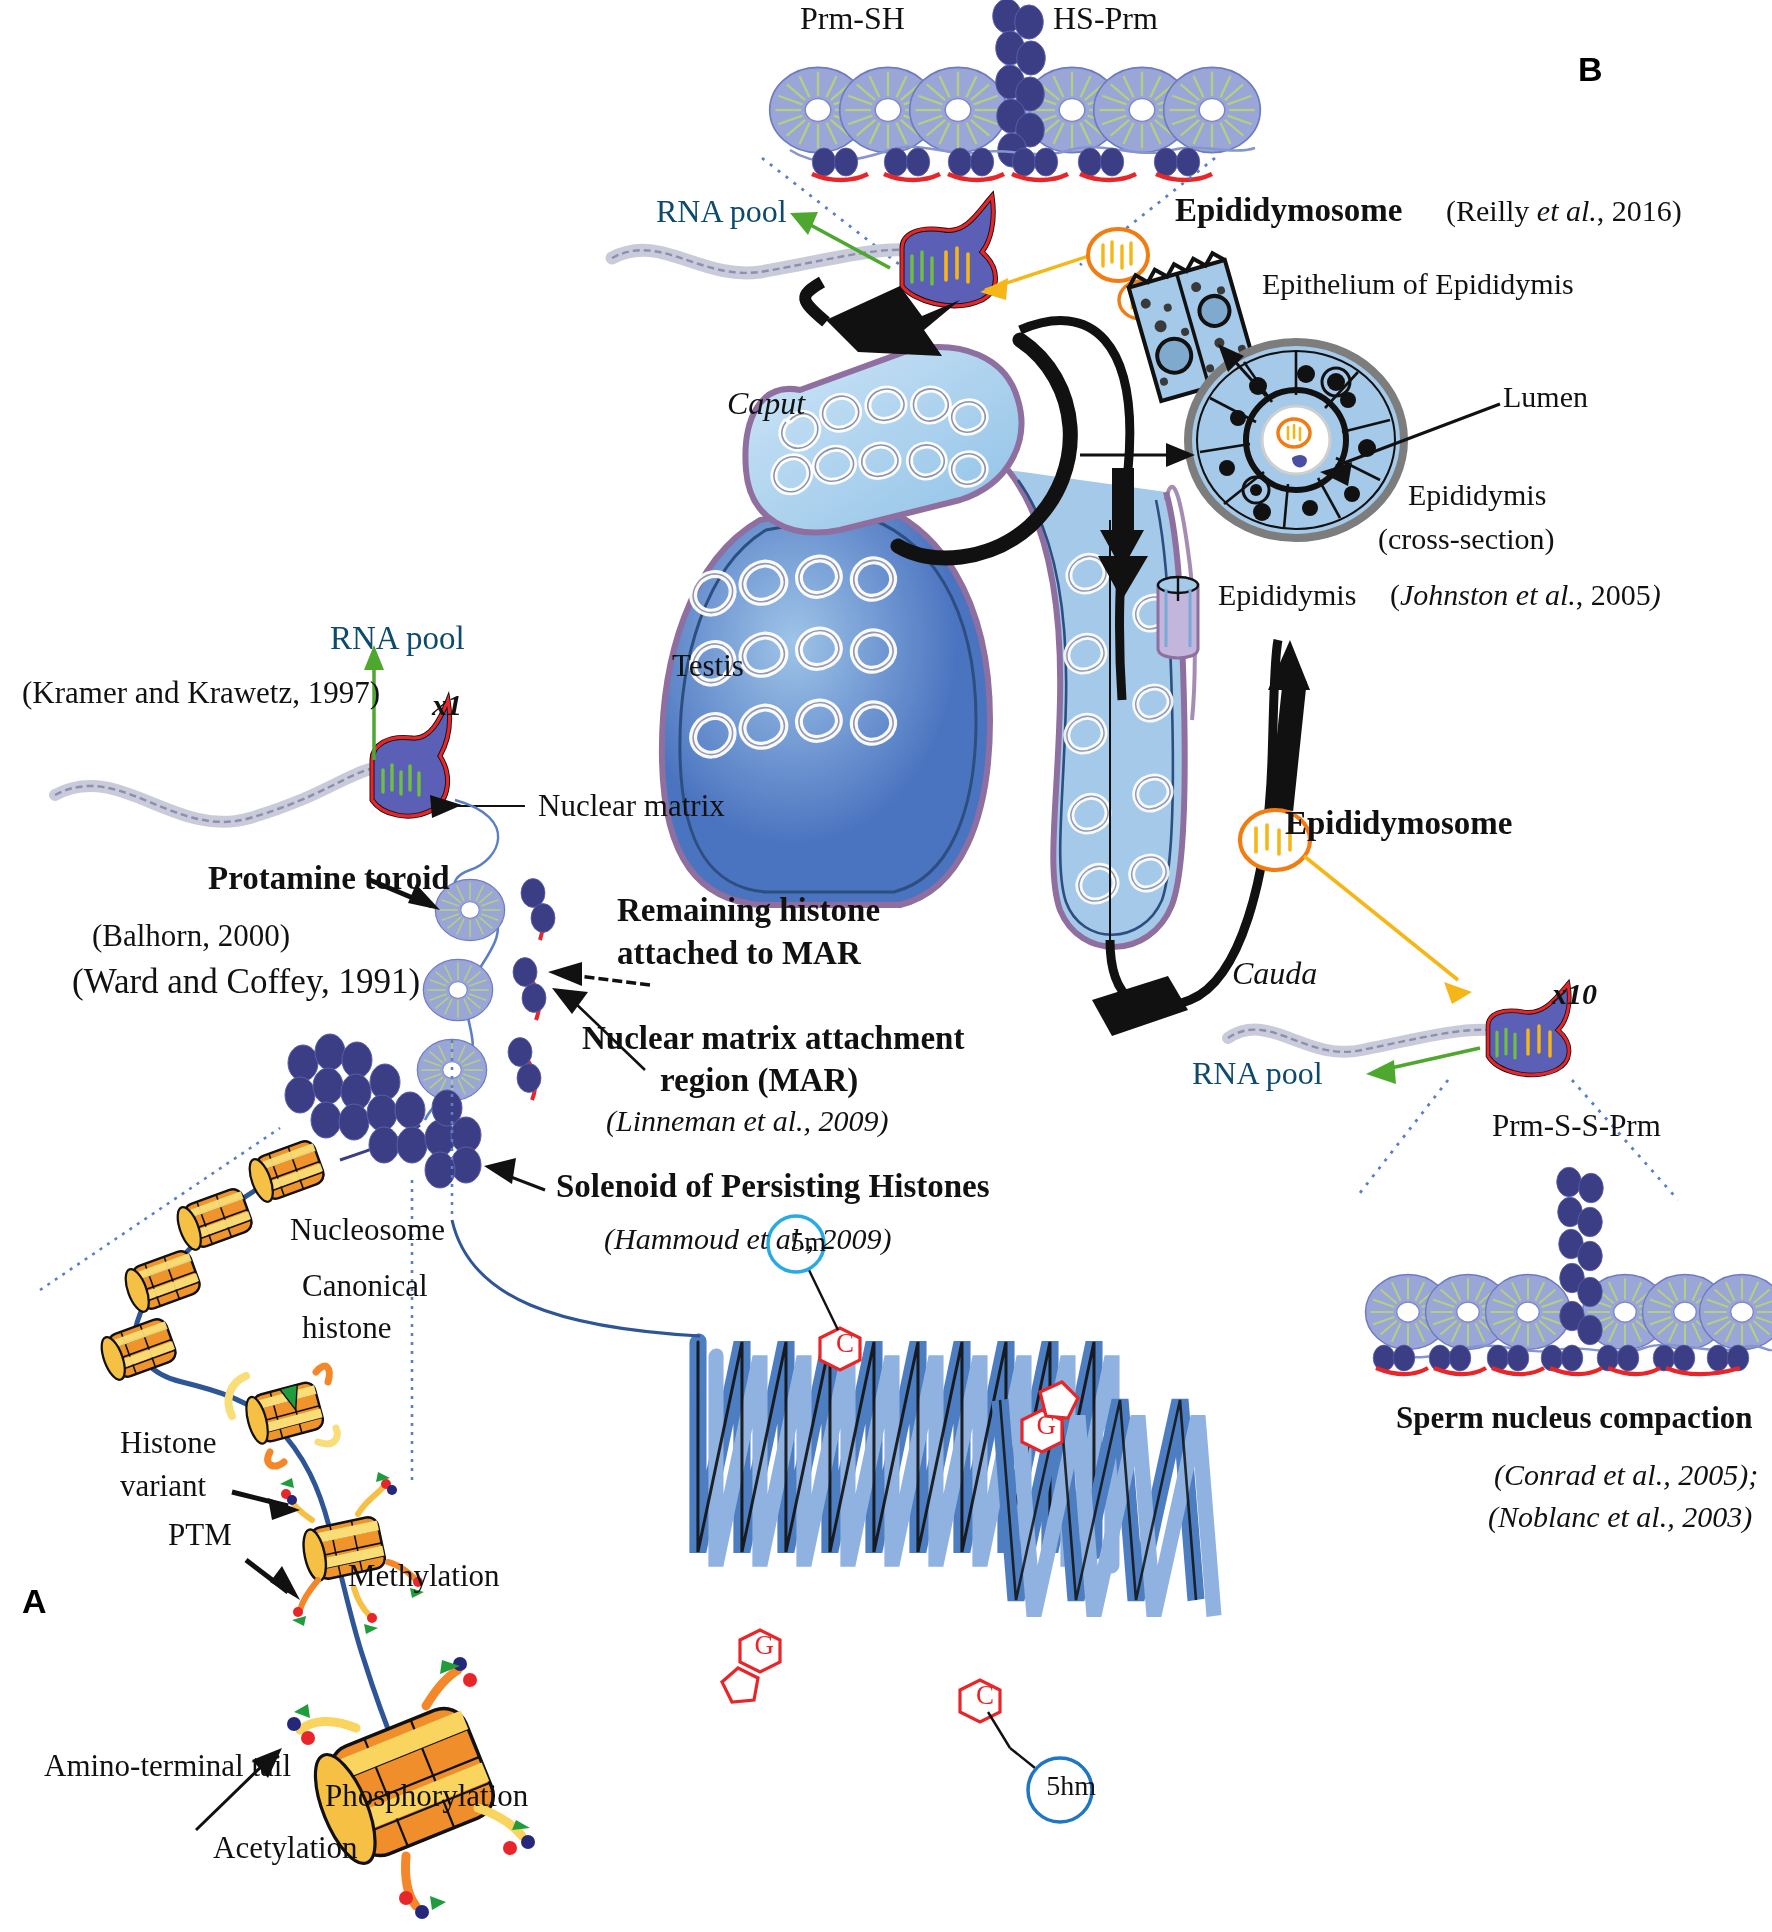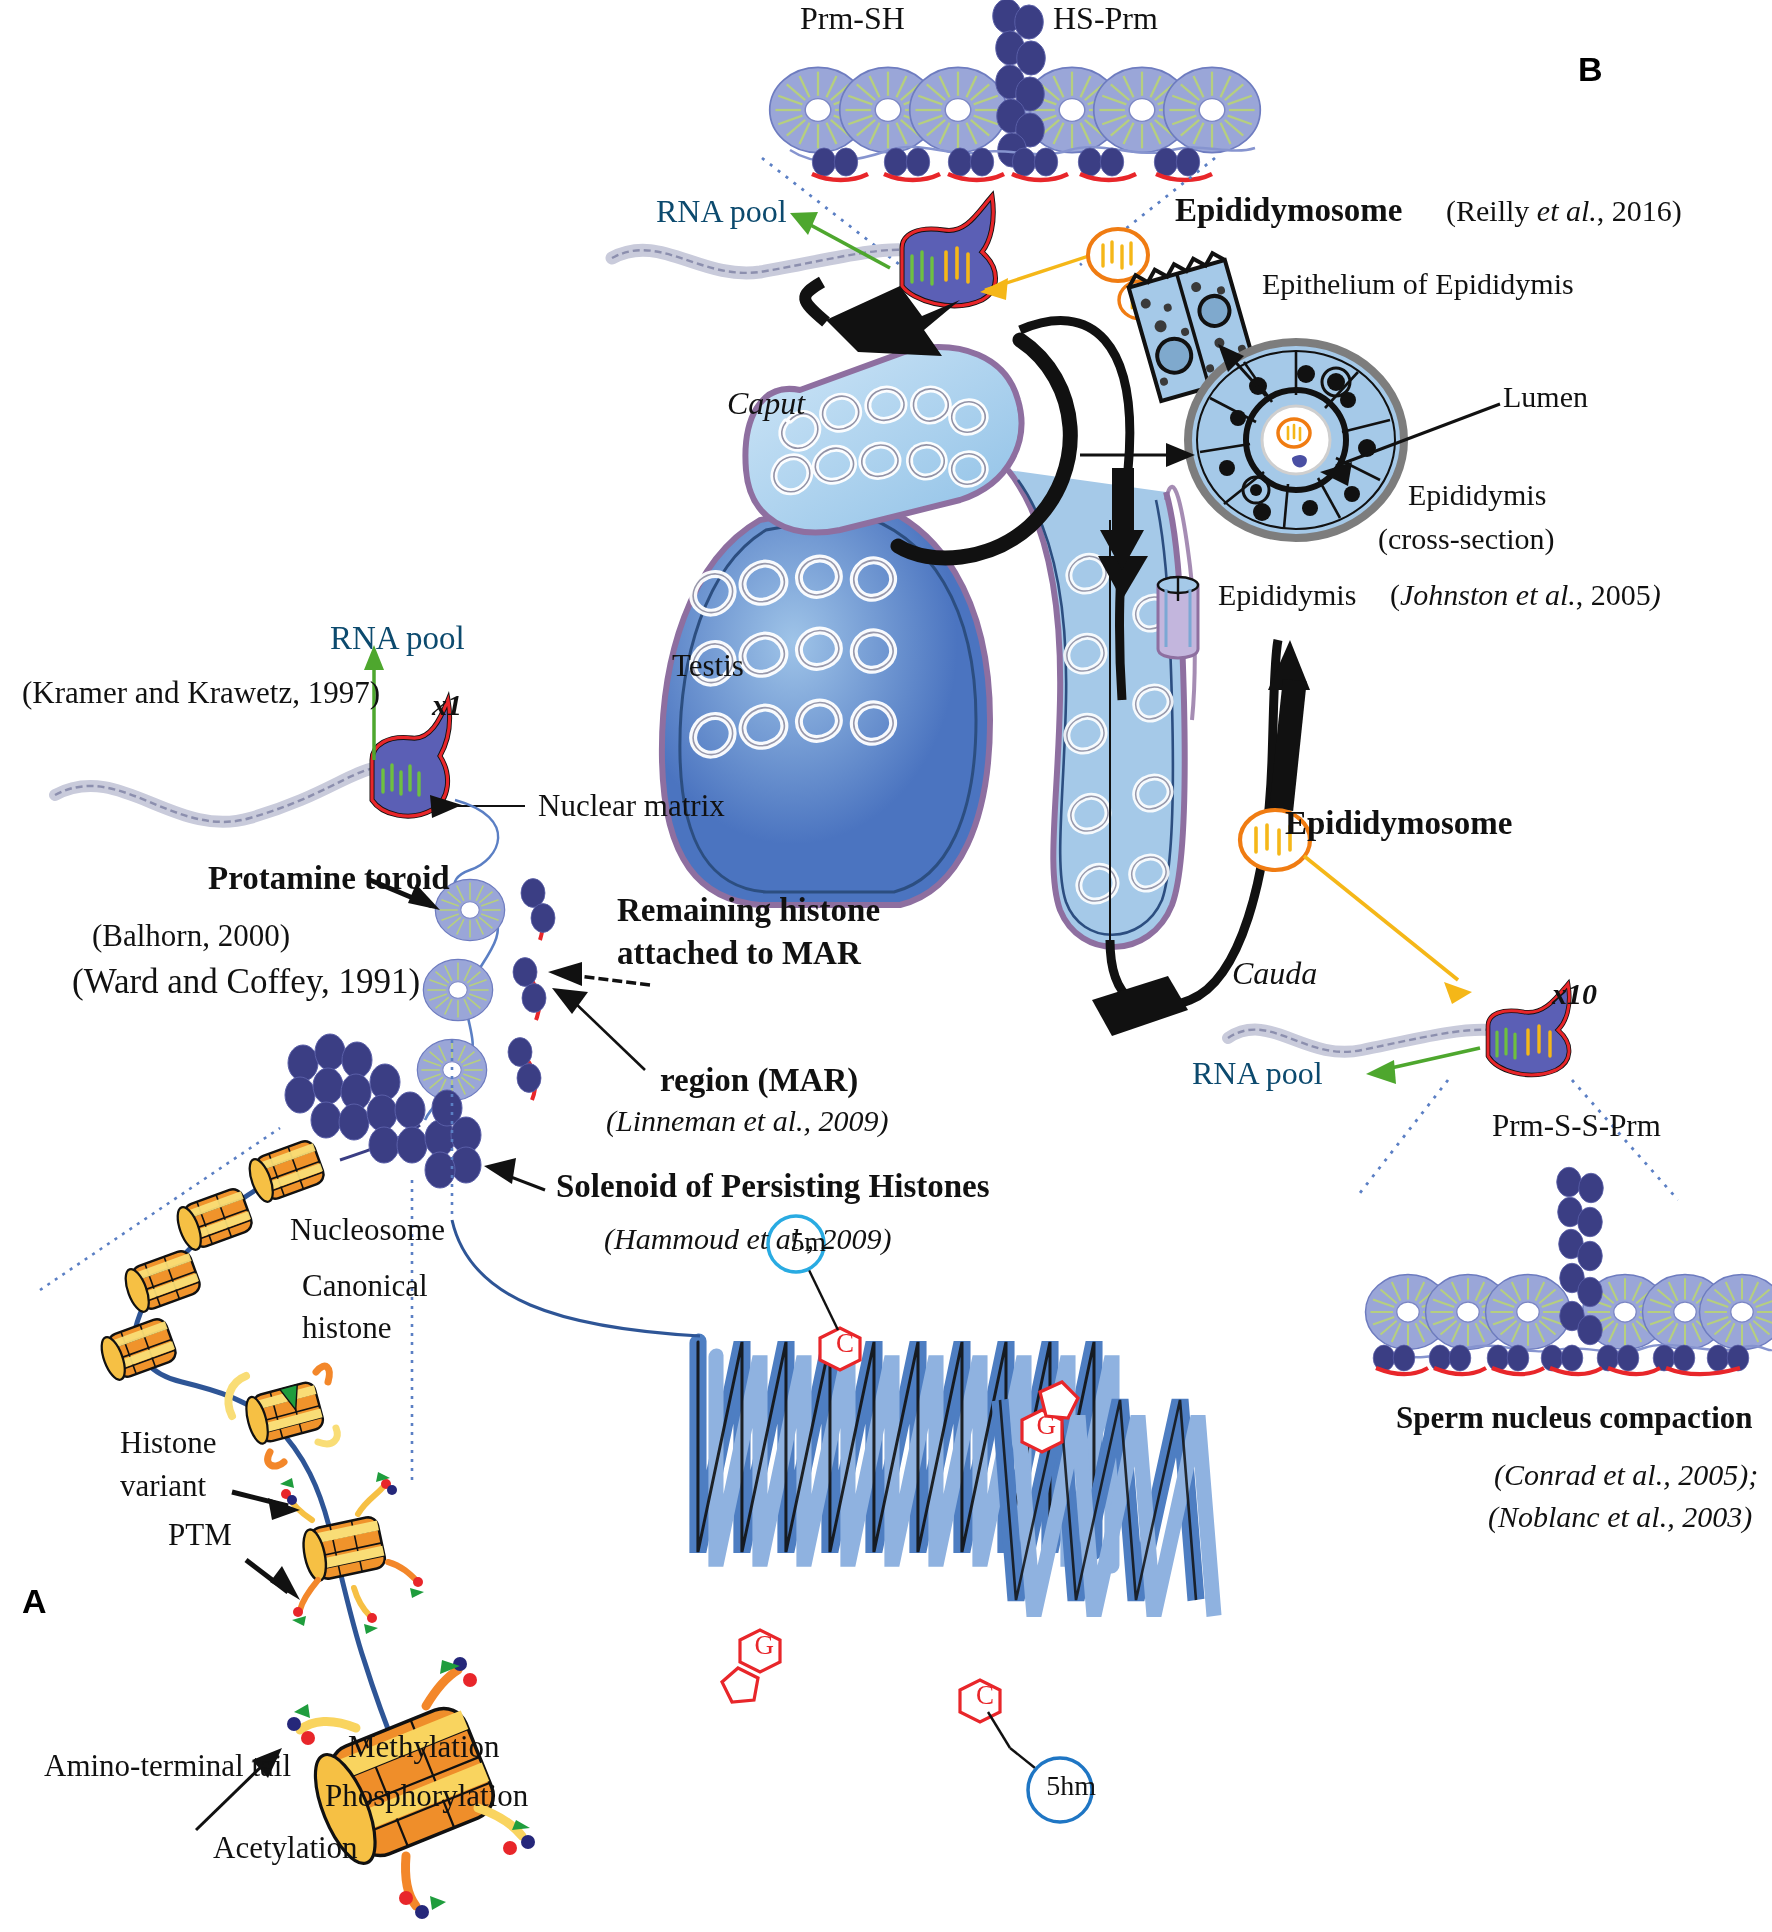--- a/index.html
+++ b/index.html
@@ -694,36 +694,37 @@
   <div class="lbl ital bold" style="left:432px;top:688px;font-size:30px;">x1</div>
   <div class="lbl" style="left:538px;top:788px;font-size:31px;">Nuclear matrix</div>
 
   <div class="lbl bold" style="left:208px;top:860px;font-size:33px;">Protamine toroid</div>
   <div class="lbl" style="left:92px;top:918px;font-size:31px;">(Balhorn, 2000)</div>
   <div class="lbl" style="left:72px;top:962px;font-size:35px;text-align:right;">(Ward and Coffey, 1991)</div>
 
   <div class="lbl bold" style="left:617px;top:892px;font-size:33px;">Remaining histone</div>
   <div class="lbl bold" style="left:617px;top:935px;font-size:33px;">attached to MAR</div>
 
+  <div class="lbl bold" style="left:582px;top:1020px;font-size:33px;">Nuclear matrix attachment</div>
   <div class="lbl bold" style="left:660px;top:1062px;font-size:33px;">region (MAR)</div>
   <div class="lbl ital" style="left:606px;top:1104px;font-size:30px;">(Linneman et al., 2009)</div>
 
   <div class="lbl bold" style="left:556px;top:1168px;font-size:33px;">Solenoid of Persisting Histones</div>
   <div class="lbl ital" style="left:604px;top:1222px;font-size:30px;">(Hammoud et al., 2009)</div>
 
   <div class="lbl" style="left:290px;top:1212px;font-size:31px;">Nucleosome</div>
   <div class="lbl" style="left:302px;top:1268px;font-size:31px;">Canonical</div>
   <div class="lbl" style="left:302px;top:1310px;font-size:31px;">histone</div>
 
   <div class="lbl" style="left:120px;top:1425px;font-size:31px;">Histone</div>
   <div class="lbl" style="left:120px;top:1468px;font-size:31px;">variant</div>
 
   <div class="lbl" style="left:168px;top:1517px;font-size:31px;">PTM</div>
 
-  <div class="lbl" style="left:348px;top:1729px;font-size:31px;">Methylation</div>
+  <div class="lbl" style="left:348px;top:1558px;font-size:31px;">Methylation</div>
   <div class="lbl" style="left:325px;top:1778px;font-size:31px;">Phosphorylation</div>
   <div class="lbl" style="left:213px;top:1830px;font-size:31px;">Acetylation</div>
   <div class="lbl" style="left:44px;top:1748px;font-size:31px;">Amino-terminal tail</div>
 
   <div class="lbl ctr" style="left:768px;top:1226px;width:58px;font-size:28px;">5m</div>
   <div class="lbl ctr" style="left:1026px;top:1770px;width:70px;font-size:28px;">5hm</div>
   <div class="lbl ctr" style="left:828px;top:1328px;width:26px;font-size:27px;color:#e8262a;">C</div>
   <div class="lbl ctr" style="left:1030px;top:1410px;width:26px;font-size:27px;color:#e8262a;">G</div>
   <div class="lbl ctr" style="left:748px;top:1630px;width:26px;font-size:27px;color:#e8262a;">G</div>
   <div class="lbl ctr" style="left:968px;top:1680px;width:26px;font-size:27px;color:#e8262a;">C</div>

